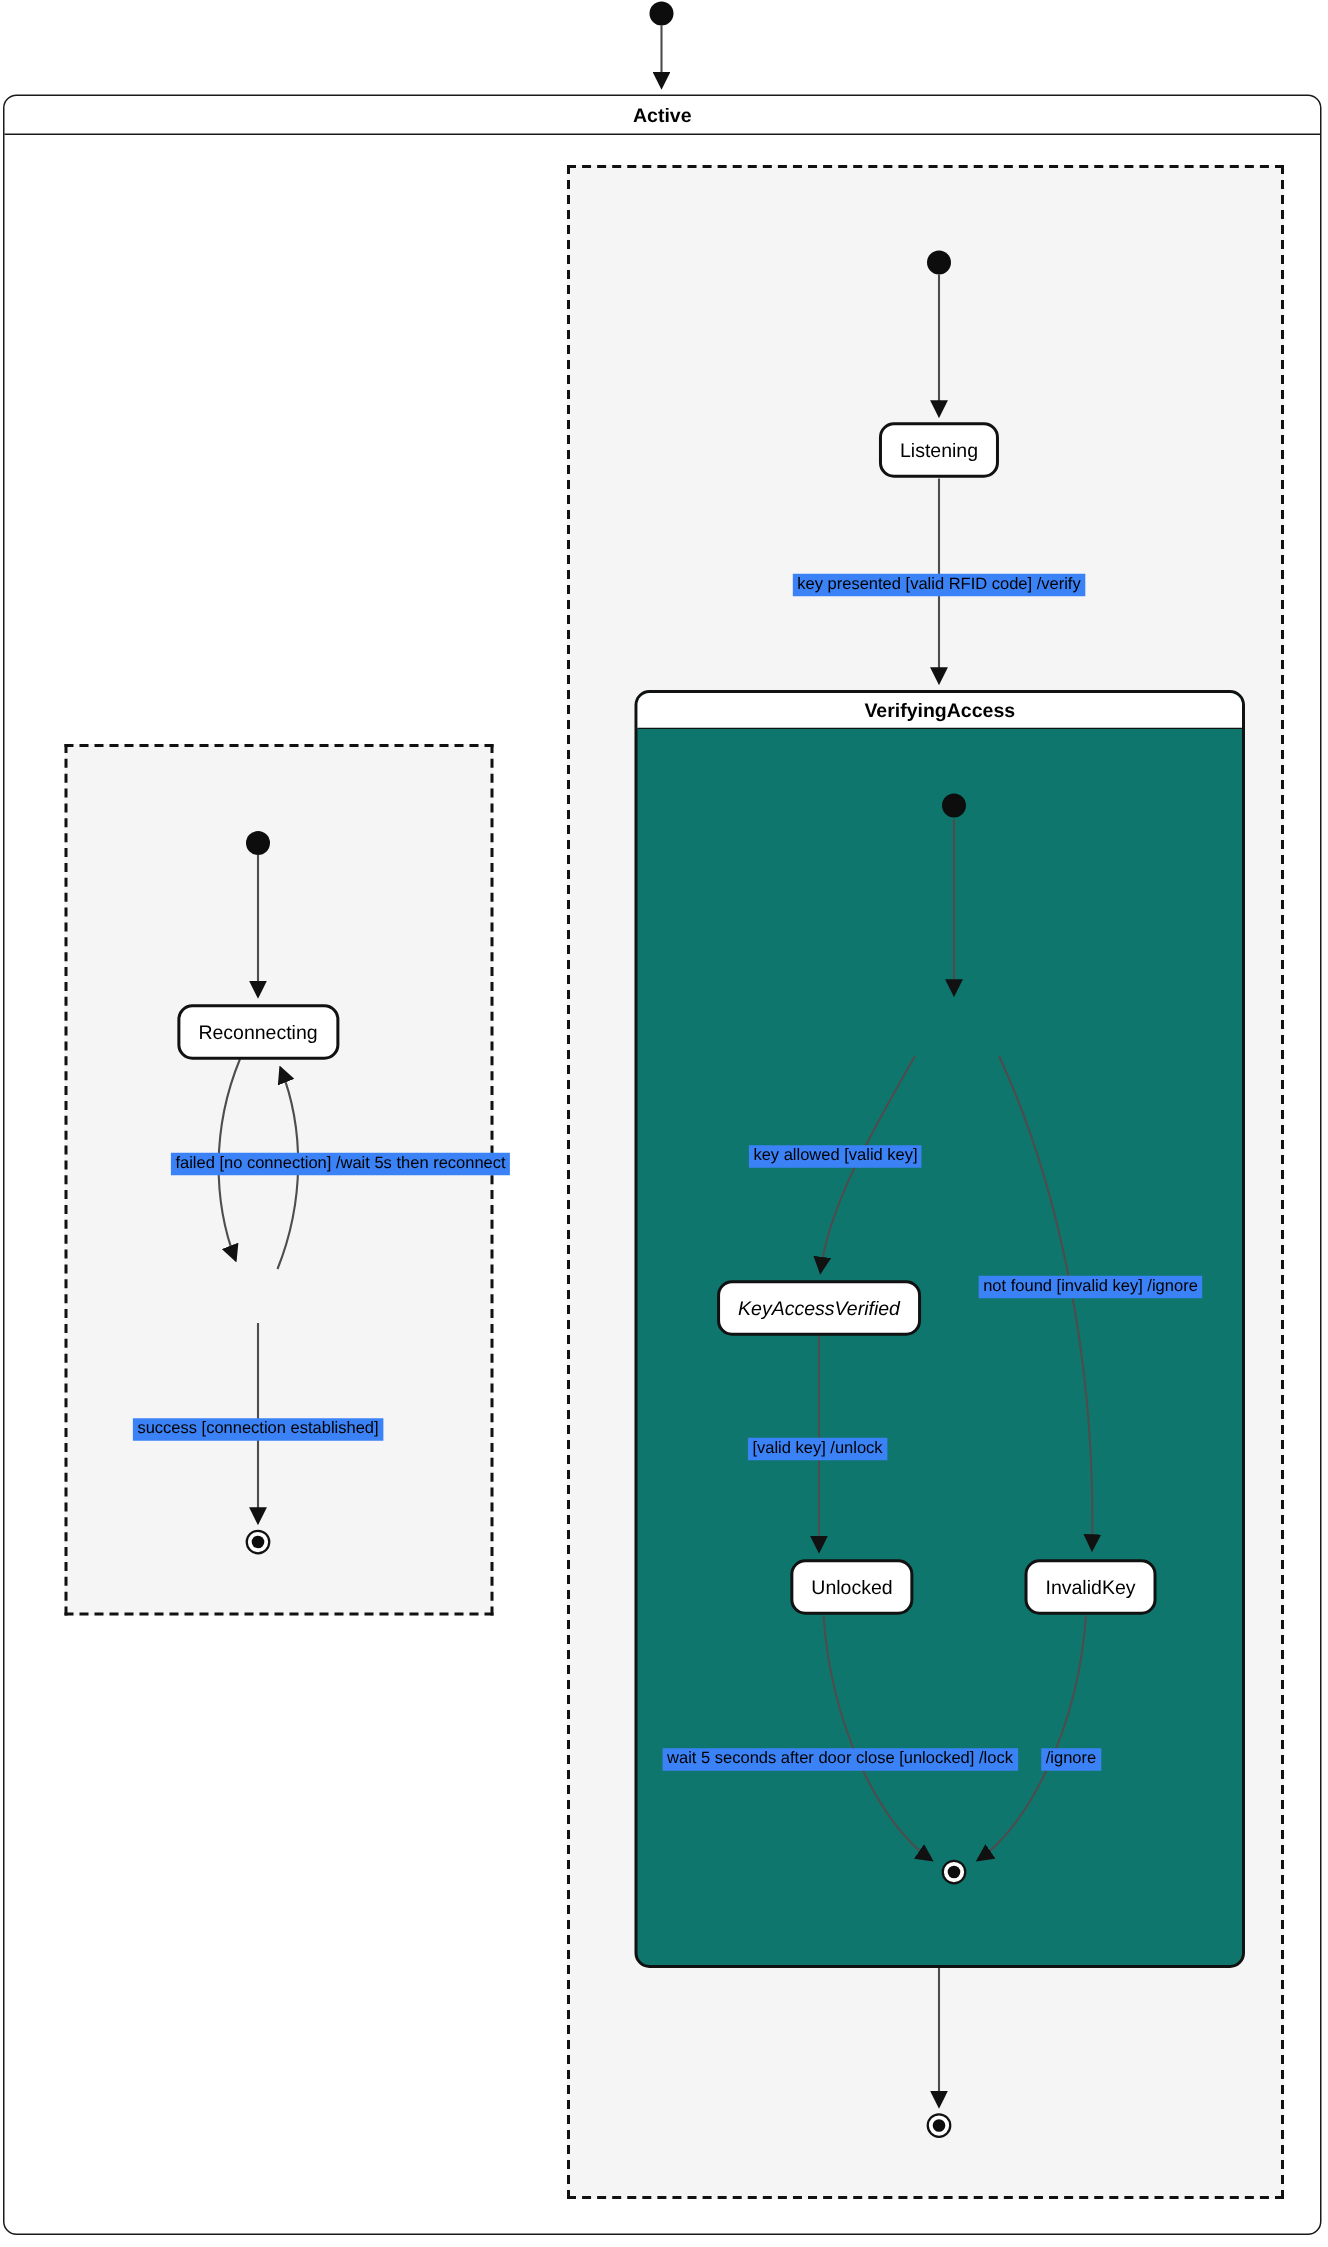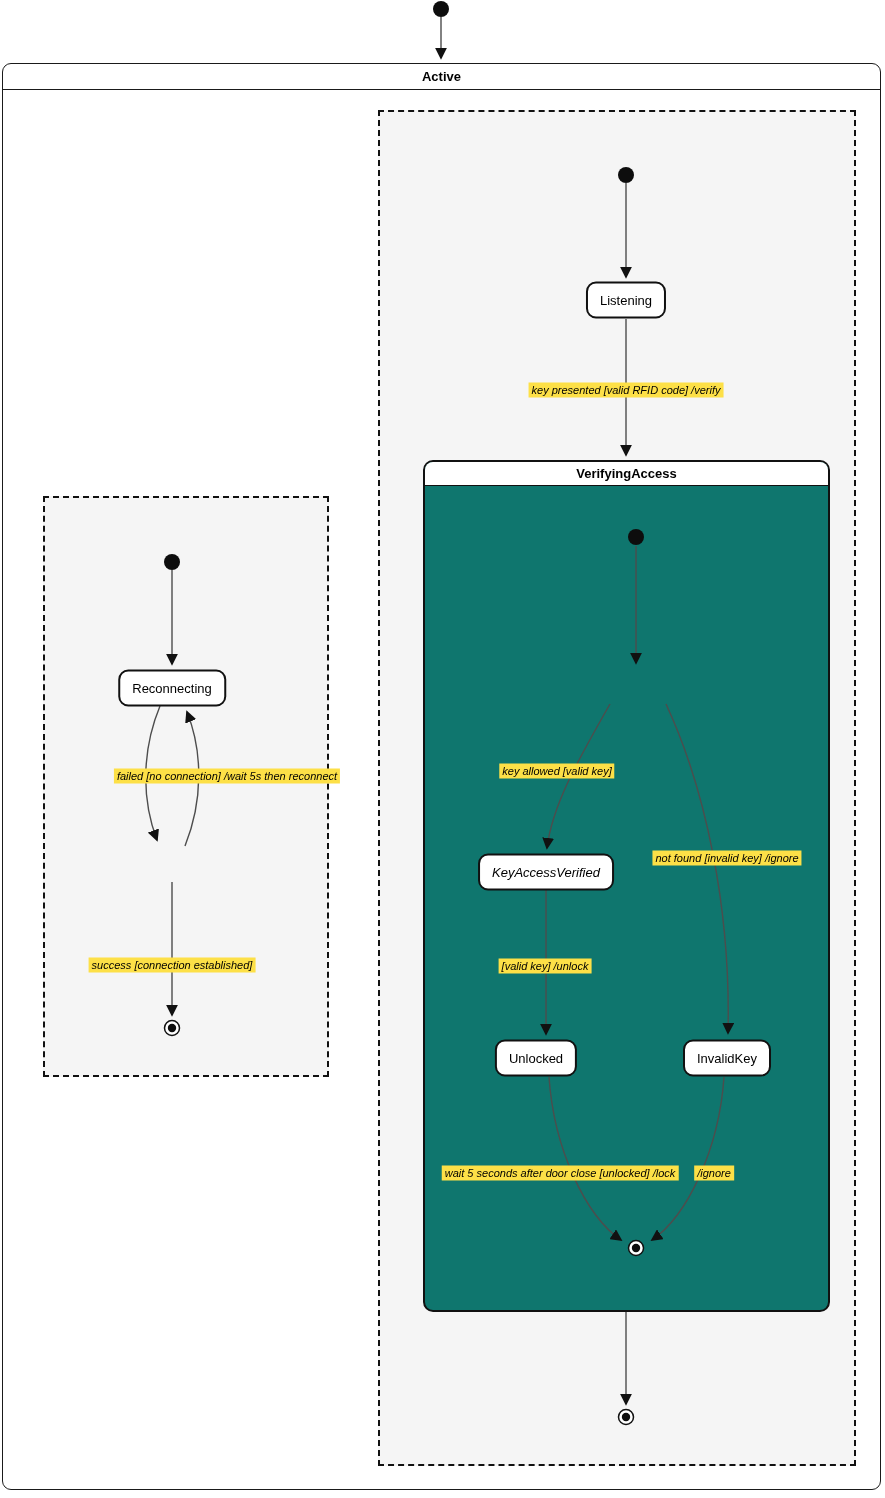--- a/index.html
+++ b/index.html
@@ -42,22 +42,22 @@
   
   .state{
     transform:translate(-50%,-50%);
     background:#ffffff;border:2px solid #111;border-radius:10px;
     padding:0 12px;height:33px;display:flex;align-items:center;justify-content:center;
     font-size:13px;white-space:nowrap;box-sizing:content-box;
   }
   
   .elabel{
     transform:translate(-50%,-50%);
-    background:#fde047;padding:1px 3px;
-    font-size:11px;line-height:13px;white-space:nowrap;font-style:italic;
+    background:#3b82f6;padding:1px 3px;
+    font-size:11px;line-height:13px;white-space:nowrap;
   }
 </style>
 </head>
 <body>
 
 <div class="stage">
 
   <div class="abs outer-box">
     <div class="outer-title">Active</div>
   </div>
@@ -106,26 +106,26 @@
       <circle cx="626" cy="1417" r="4.2" fill="#0d0d0d"></circle>
     </g>
     <g>
       <circle cx="172" cy="1028" r="7.5" fill="#fff" stroke="#111" stroke-width="1.5"></circle>
       <circle cx="172" cy="1028" r="4.2" fill="#0d0d0d"></circle>
     </g>
   </svg>
 
   <div class="abs state" style="left:626px;top:300px;">Listening</div>
   <div class="abs state" style="left:546px;top:872px;font-style:italic;">KeyAccessVerified</div>
-  <div class="abs state" style="left:536px;top:1058px;">Unlocked</div>
+  <div class="abs state" style="left:568px;top:1058px;">Unlocked</div>
   <div class="abs state" style="left:727px;top:1058px;">InvalidKey</div>
   <div class="abs state" style="left:172px;top:688px;">Reconnecting</div>
 
   <div class="abs elabel" style="left:626px;top:390px;">key presented [valid RFID code] /verify</div>
   <div class="abs elabel" style="left:557px;top:771px;">key allowed [valid key]</div>
   <div class="abs elabel" style="left:727px;top:858px;">not found [invalid key] /ignore</div>
   <div class="abs elabel" style="left:545px;top:966px;">[valid key] /unlock</div>
   <div class="abs elabel" style="left:560px;top:1173px;text-align:center;">wait 5 seconds after door close [unlocked] /lock</div>
   <div class="abs elabel" style="left:714px;top:1173px;">/ignore</div>
   <div class="abs elabel" style="left:227px;top:776px;">failed [no connection] /wait 5s then reconnect</div>
-  <div class="abs elabel" style="left:172px;top:953px;margin-top:12px;">success [connection established]</div>
+  <div class="abs elabel" style="left:172px;top:953px;">success [connection established]</div>
 
 </div>
 
 </body></html>

